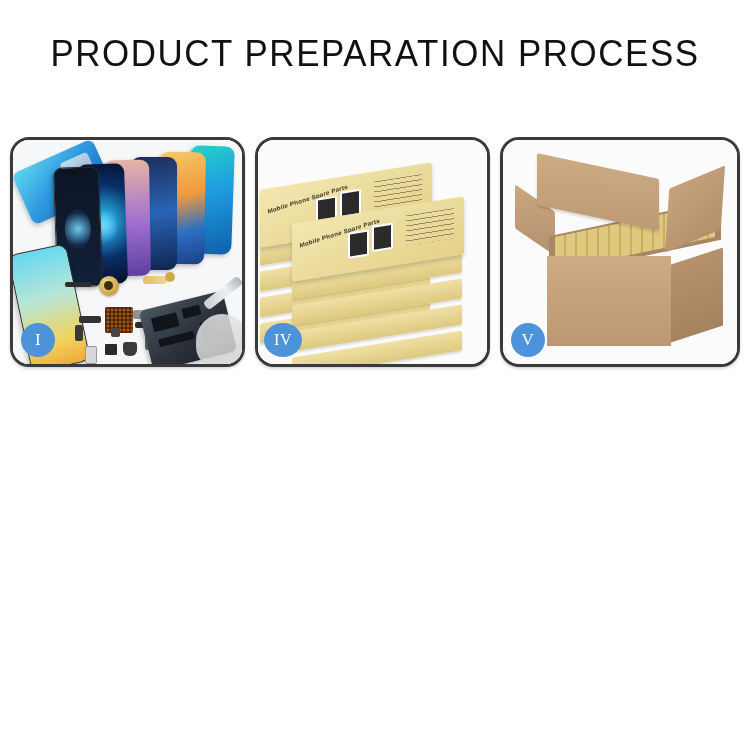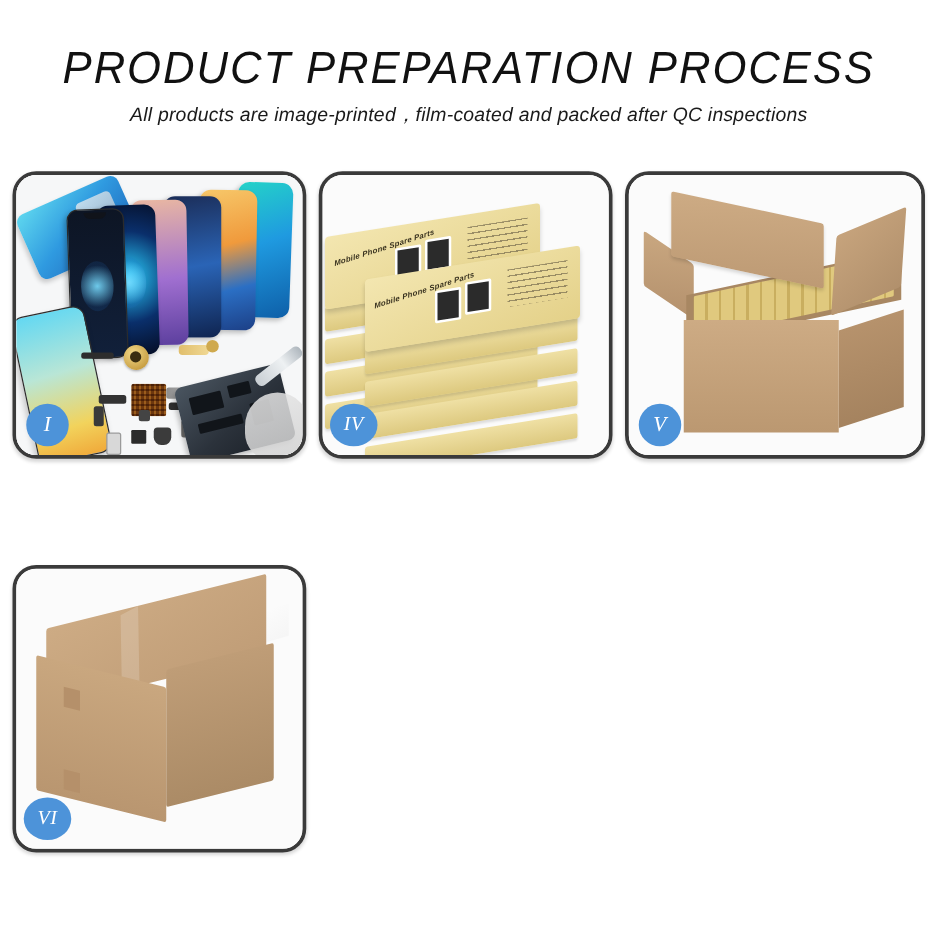--- a/index.html
+++ b/index.html
@@ -3,21 +3,21 @@
 <meta charset="utf-8">
 <style>
   html,body{margin:0;padding:0;}
   body{
     width:750px;height:750px;
     background:#ffffff;
     font-family:"Liberation Sans", sans-serif;
     overflow:hidden;
     position:relative;
   }
-  .page{width:750px;height:738px;position:relative;font-style:italic;}
+  .page{width:750px;height:738px;position:relative;}
 
   
   .header{width:750px;text-align:center;padding-top:34px;box-sizing:border-box;}
   .title{
     font-family:"Liberation Sans", sans-serif;
     font-size:36px;
     font-weight:400;
     color:#111111;
     letter-spacing:1.6px;
     line-height:40px;
@@ -231,21 +231,20 @@
   .c6tape{position:absolute;left:150px;top:10px;width:58px;height:26px;
     background:linear-gradient(160deg,rgba(255,255,255,.75),rgba(235,235,235,.35));transform:skewY(-16deg);}
 </style>
 </head>
 <body>
 
 <div class="page">
 
   <div class="header">
     <div class="title">PRODUCT PREPARATION PROCESS</div>
-    <div class="subtitle">All products are image-printed，film-coated and packed after QC inspections</div>
   </div>
 
   <div class="grid">
 
     <div class="panel">
       <div class="stage">
         <div class="p1bg"></div>
 
         <div class="bluefilm"></div>
 
@@ -339,30 +338,15 @@
           <div class="c5fill"></div>
           <div class="c5flapTop"></div>
           <div class="c5flapR"></div>
           <div class="c5side"></div>
           <div class="c5front"></div>
         </div>
       </div>
       <div class="badge">V</div>
     </div>
 
-    <div class="panel">
-      <div class="stage">
-        <div class="c6">
-          <div class="c6tape"></div>
-          <div class="c6top">
-            <div class="c6topseam"></div>
-          </div>
-          <div class="c6side"></div>
-          <div class="c6front"></div>
-          <div class="c6tabA"></div>
-          <div class="c6tabB"></div>
-        </div>
-      </div>
-      <div class="badge w">VI</div>
-    </div>
 
   </div>
 </div>
 
 </body></html>

